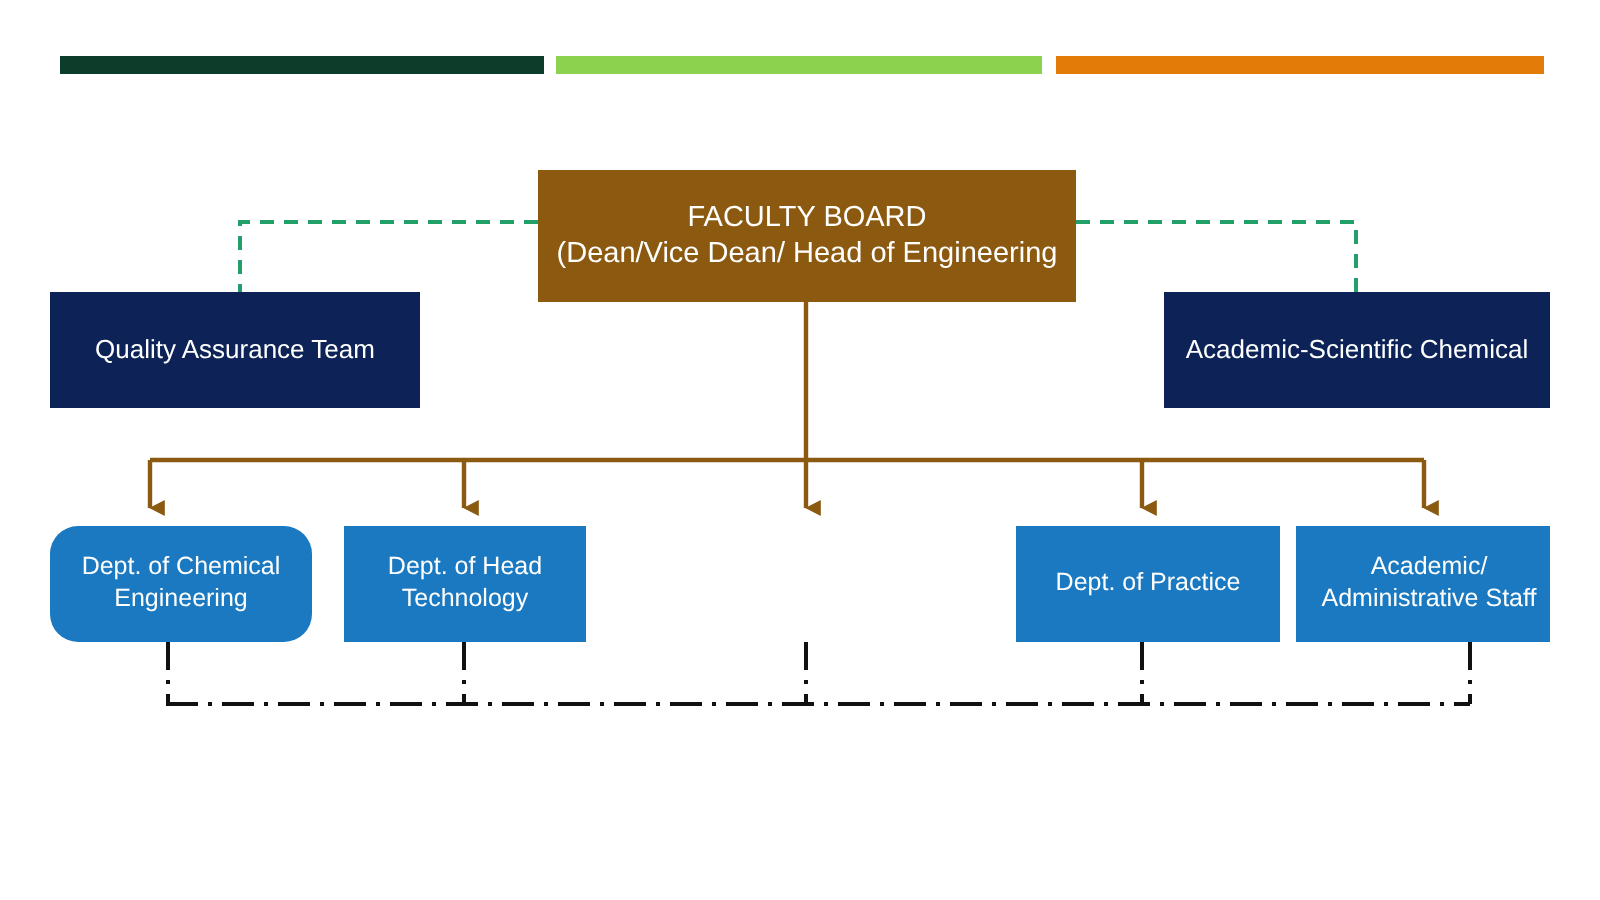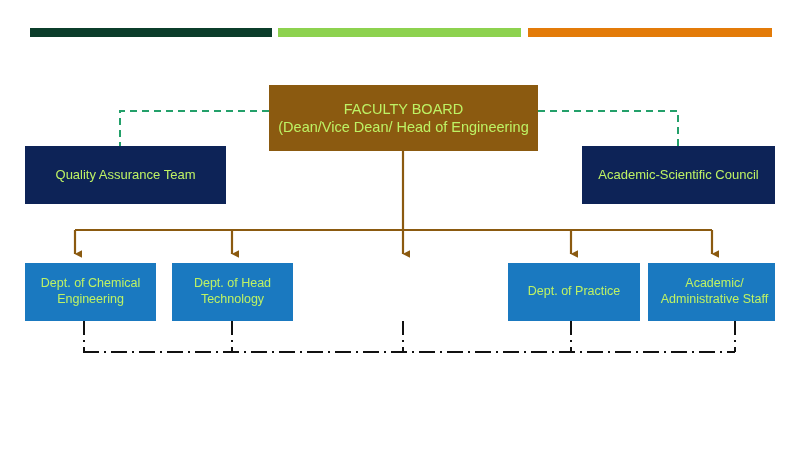--- a/index.html
+++ b/index.html
@@ -34,21 +34,21 @@
   #accent-orange{ left: 528px; top: 28px; width: 244px; }
 
   
   .node {
     position: absolute;
     box-sizing: border-box;
     display: flex;
     align-items: center;
     justify-content: center;
     text-align: center;
-    color: #bef264;
+    color: #ffffff;
     line-height: 1.25;
     padding: 2px 6px;
   }
 
   
   #node-faculty-board {
     left: 269px;
     top: 85px;
     width: 269px;
     height: 66px;
@@ -58,31 +58,31 @@
   }
   #node-faculty-board .line1 { display:block; }
   #node-faculty-board .line2 { display:block; }
 
   
   .node-navy {
     background: #0d2357;
     font-size: 13px;
     height: 58px;
   }
-  #node-quality-assurance   { left: 25px;  top: 146px; width: 201px; }
+  #node-quality-assurance   { left: 25px;  top: 146px; width: 185px; }
   #node-academic-council    { left: 582px; top: 146px; width: 193px; }
 
   
   .node-blue {
     background: #1a79c0;
     font-size: 12.5px;
     top: 263px;
     height: 58px;
   }
-  #node-dept-chemical     { left: 25px;  width: 131px; }
+  #node-dept-chemical     { left: 25px;  width: 131px; border-radius: 14px; }
   #node-dept-food         { left: 172px; width: 121px; }
   #node-dept-environment  { left: 308px; width: 186px; }
   #node-dept-practice     { left: 508px; width: 132px; }
   #node-admin-staff       { left: 648px; width: 127px; padding-left: 12px; }
 
   
   #connectors {
     position: absolute;
     left: 0; top: 0;
     width: 800px; height: 450px;
@@ -131,21 +131,21 @@
   <div class="node" id="node-faculty-board" style="background: rgb(139, 90, 16);">
     <span class="line1">FACULTY BOARD</span>
     <span class="line2">(Dean/Vice Dean/ Head of Engineering</span>
   </div>
 
   <div class="node node-navy" id="node-quality-assurance" style="background: rgb(13, 35, 87);">
     <span>Quality Assurance Team</span>
   </div>
 
   <div class="node node-navy" id="node-academic-council" style="background: rgb(13, 35, 87);">
-    <span>Academic-Scientific Council</span>
+    <span>Academic-Scientific Chemical</span>
   </div>
 
   <div class="node node-blue" id="node-dept-chemical" style="background: rgb(26, 121, 192);">
     <span>Dept. of Chemical Engineering</span>
   </div>
 
   <div class="node node-blue" id="node-dept-food" style="background: rgb(26, 121, 192);">
     <span>Dept. of Head Technology</span>
   </div>
 

